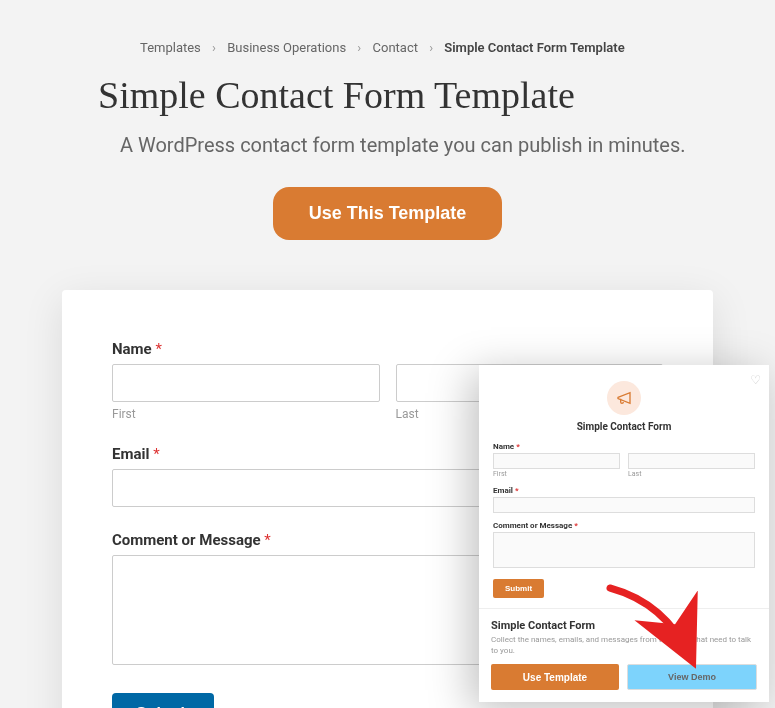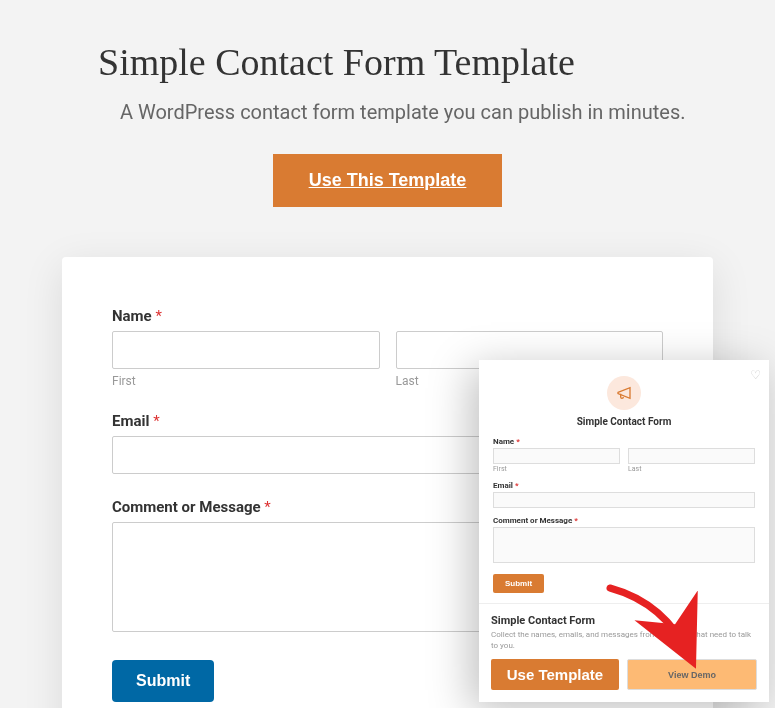--- a/index.html
+++ b/index.html
@@ -5,21 +5,21 @@
 * { margin: 0; padding: 0; box-sizing: border-box; }
 body { font-family: -apple-system, BlinkMacSystemFont, "Segoe UI", Roboto, Arial, sans-serif; background: #f3f3f3; width: 775px; height: 708px; overflow: hidden; position: relative; }
 .page { padding: 40px 60px 0; }
 .breadcrumb { font-size: 13px; color: #666; margin: 0 0 18px 80px; }
 .breadcrumb a { color: #666; text-decoration: none; }
 .breadcrumb .sep { margin: 0 8px; color: #999; }
 .breadcrumb .current { color: #444; font-weight: 600; }
 h1 { font-family: Georgia, "Times New Roman", serif; font-size: 38px; font-weight: 400; color: #333; margin: 0 0 16px 38px; }
 .subtitle { font-size: 20px; color: #666; margin: 0 0 30px 60px; }
 .cta-wrap { text-align: center; margin-bottom: 50px; }
-.cta { display: inline-block; background: #d97b32; color: #fff; font-size: 18px; font-weight: 700; padding: 16px 36px; border: none; border-radius: 0; cursor: pointer; text-decoration: underline; }
+.cta { display: inline-block; background: #d97b32; color: #fff; font-size: 18px; font-weight: 700; padding: 16px 36px; border: none; border-radius: 16px; cursor: pointer; }
 .form-card { background: #fff; border-radius: 4px; margin: 0 2px; padding: 50px 50px 40px; box-shadow: 0 10px 40px rgba(0,0,0,0.1); }
 .field-group { margin-bottom: 24px; }
 .field-label { font-size: 15px; font-weight: 700; color: #333; margin-bottom: 6px; display: block; }
 .req { color: #d33; font-weight: 400; }
 .name-row { display: flex; gap: 16px; }
 .name-col { flex: 1; }
 .name-row input { width: 100%; }
 .sub-label { font-size: 12px; color: #999; margin-top: 5px; display: block; }
 input[type=text], input[type=email] { width: 100%; padding: 10px; font-size: 14px; border: 1px solid #ccc; border-radius: 2px; background: #fff; }
 textarea { width: 100%; min-height: 110px; padding: 10px; font-size: 14px; border: 1px solid #ccc; border-radius: 2px; background: #fff; resize: vertical; }
@@ -37,31 +37,40 @@
 .p-name-row { display: flex; gap: 8px; }
 .p-name-col { flex: 1; }
 .p-sub { font-size: 7px; color: #999; display: block; margin-top: 1px; }
 .p-input { width: 100%; height: 16px; border: 1px solid #ddd; background: #fafafa;}
 .p-textarea { width: 100%; height: 36px; border: 1px solid #ddd; background: #fafafa;}
 .p-submit { background: #d97b32; color: #fff; font-size: 8px; font-weight: 600; padding: 5px 12px; border: none; border-radius: 2px; }
 .popup-bottom { padding: 10px 12px 12px; border-top: 1px solid #eee; }
 .pb-title { font-size: 11px; font-weight: 700; color: #333; margin-bottom: 3px; }
 .pb-desc { font-size: 8px; color: #999; margin-bottom: 8px; line-height: 1.3; }
 .pb-buttons { display: flex; gap: 8px; }
-.pb-use { flex: 1; background: #d97b32; color: #fff; font-size: 15px; font-weight: 600; padding: 7px 0; border: none; border-radius: 2px; cursor: pointer; }
-.pb-view { flex: 1; background: #fdba74; color: #666; font-size: 9px; font-weight: 600; padding: 7px 0; border: 1px solid #ddd; border-radius: 2px; cursor: pointer; }
+.pb-use { flex: 1; background: #d97b32; color: #fff; font-size: 10px; font-weight: 600; padding: 7px 0; border: none; border-radius: 2px; cursor: pointer; }
+.pb-view { flex: 1; background: #7dd3fc; color: #666; font-size: 9px; font-weight: 600; padding: 7px 0; border: 1px solid #ddd; border-radius: 2px; cursor: pointer; }
 .heart { position: absolute; top: 8px; right: 8px; color: #ccc; font-size: 12px; }
 
 
 .arrow { position: absolute; right: 60px; bottom: 30px; pointer-events: none; }
 </style>
 </head>
 <body>
 
 <div class="page">
+  <div class="breadcrumb">
+    <a>Templates</a>
+    <span class="sep">›</span>
+    <a>Business Operations</a>
+    <span class="sep">›</span>
+    <a>Contact</a>
+    <span class="sep">›</span>
+    <span class="current">Simple Contact Form Template</span>
+  </div>
 
   <h1>Simple Contact Form Template</h1>
   <p class="subtitle">A WordPress contact form template you can publish in minutes.</p>
 
   <div class="cta-wrap">
     <button class="cta">Use This Template</button>
   </div>
 
   <div class="form-card">
     <div class="field-group">

